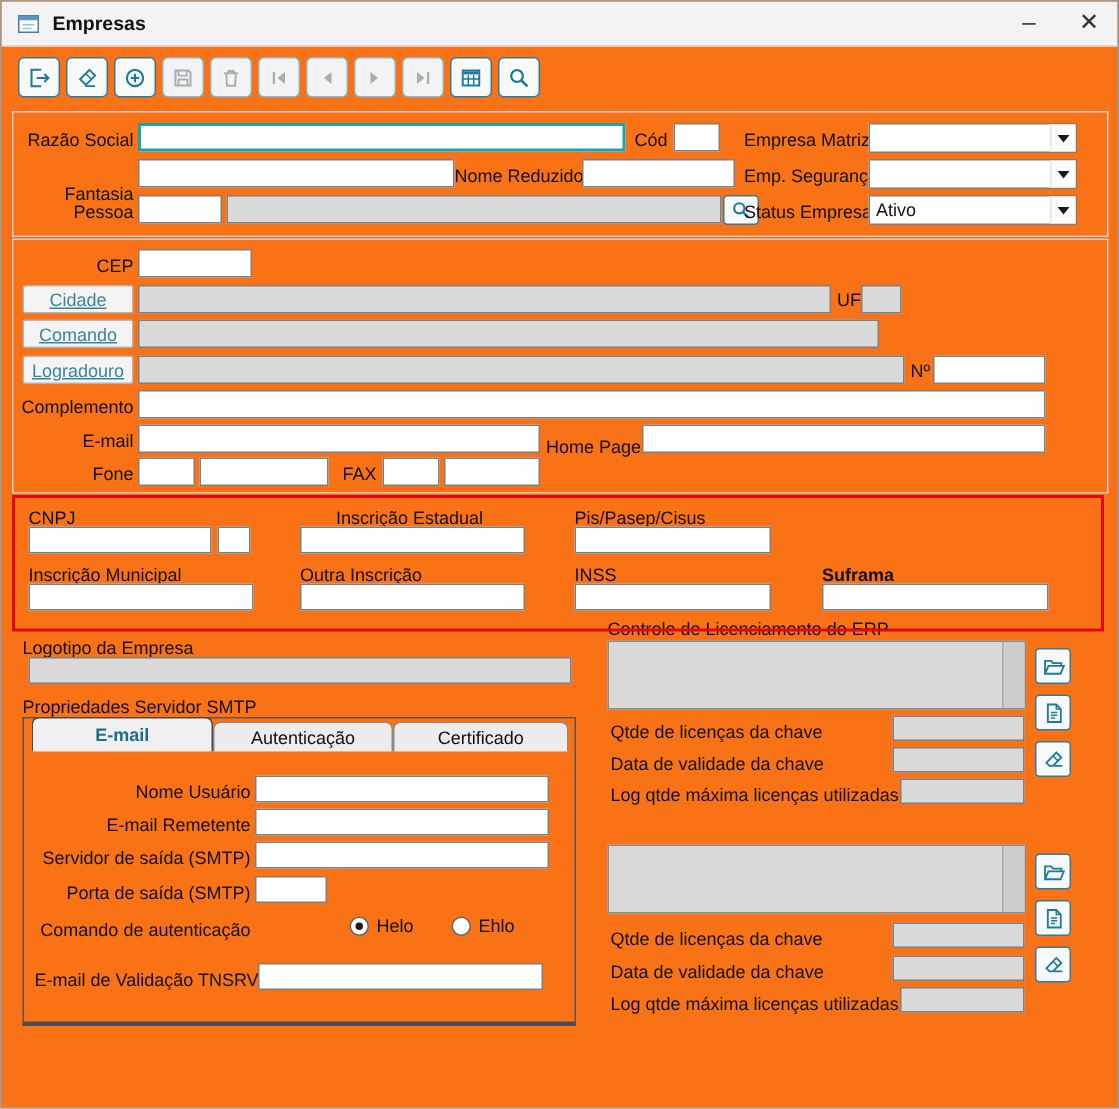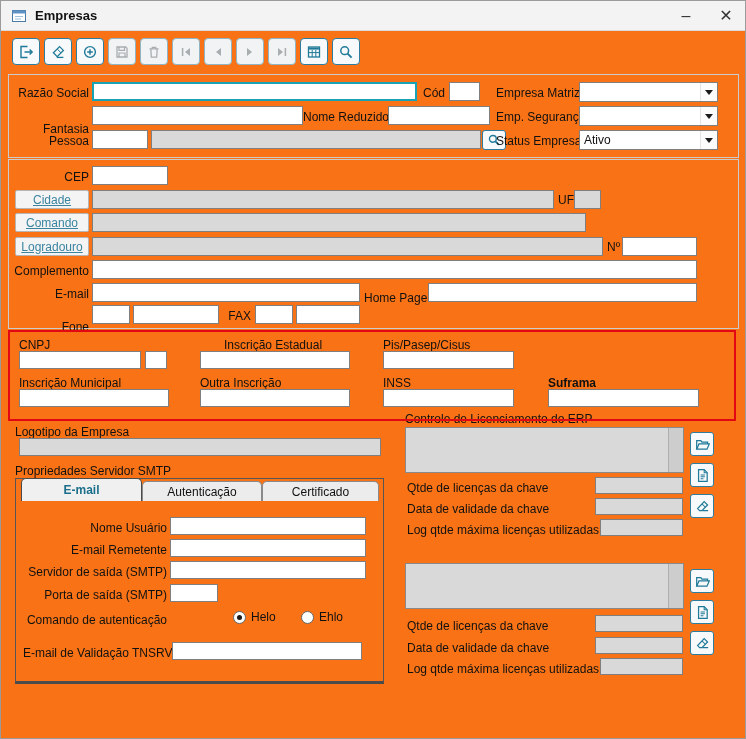--- a/index.html
+++ b/index.html
@@ -196,21 +196,21 @@
   <input class="inp" style="left: 621px; top: 236px; width: 75px;">
 
   <div class="lbl r" style="left:6px;top:262px;width:82px;">Complemento</div>
   <input class="inp" style="left: 91px; top: 259px; width: 605px;">
 
   <div class="lbl r" style="left:6px;top:285px;width:82px;">E-mail</div>
   <input class="inp" style="left: 91px; top: 282px; width: 268px;">
   <div class="lbl r" style="left:363px;top:289px;width:60px;">Home Page</div>
   <input class="inp" style="left: 427px; top: 282px; width: 269px;">
 
-  <div class="lbl r" style="left:6px;top:318px;width:82px;">Fone</div>
+  <div class="lbl r" style="left:6px;top:307px;width:82px;">Fone</div>
   <input class="inp" style="left: 91px; top: 304px; width: 38px;">
   <input class="inp" style="left: 132px; top: 304px; width: 86px;">
   <div class="lbl r" style="left:222px;top:307px;width:28px;">FAX</div>
   <input class="inp" style="left: 254px; top: 304px; width: 38px;">
   <input class="inp" style="left: 295px; top: 304px; width: 64px;">
 
   <div class="lbl" style="left:18px;top:336px;">CNPJ</div>
   <input class="inp" style="left: 18px; top: 350px; width: 122px; height: 18px;">
   <input class="inp" style="left: 144px; top: 350px; width: 22px; height: 18px;">
   <div class="lbl" style="left:199px;top:336px;margin-left:24px;">Inscrição Estadual</div>

